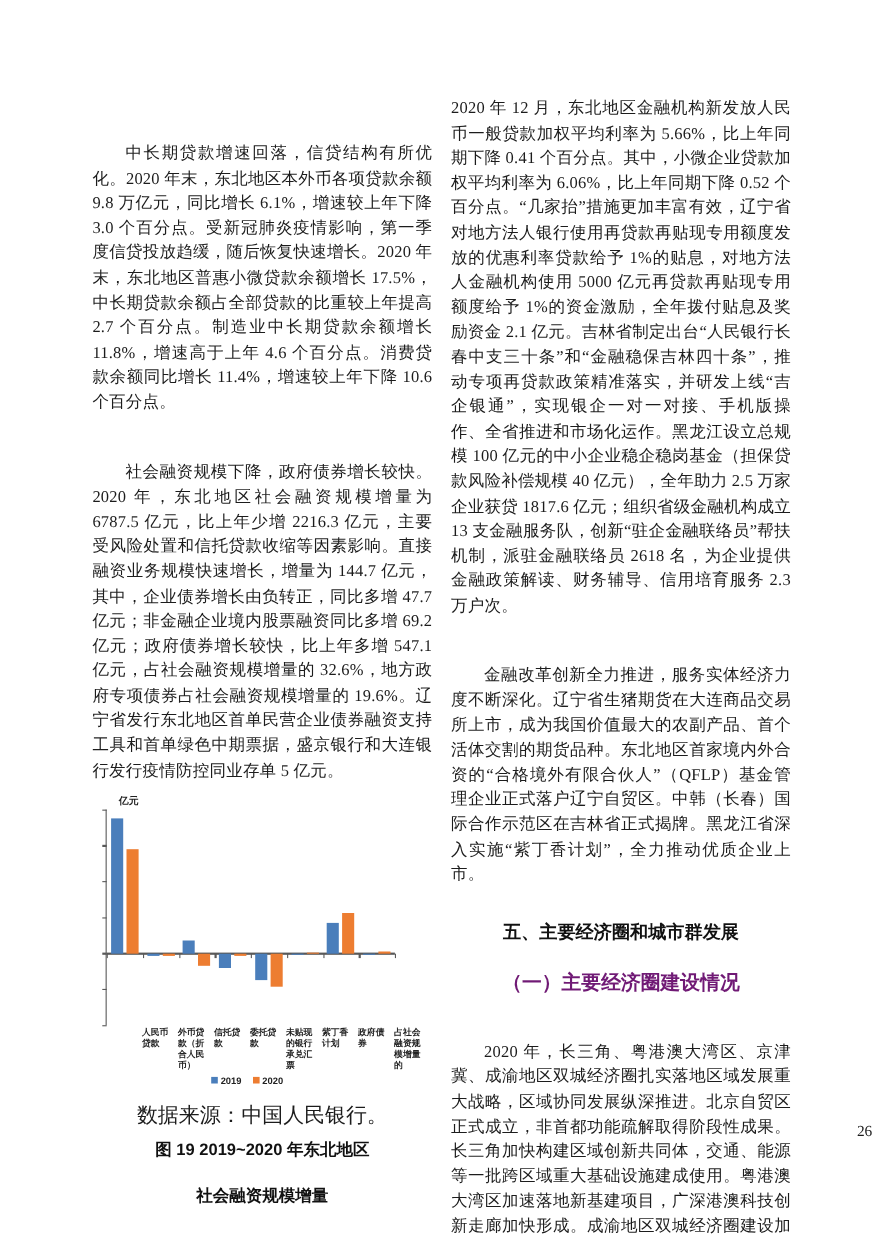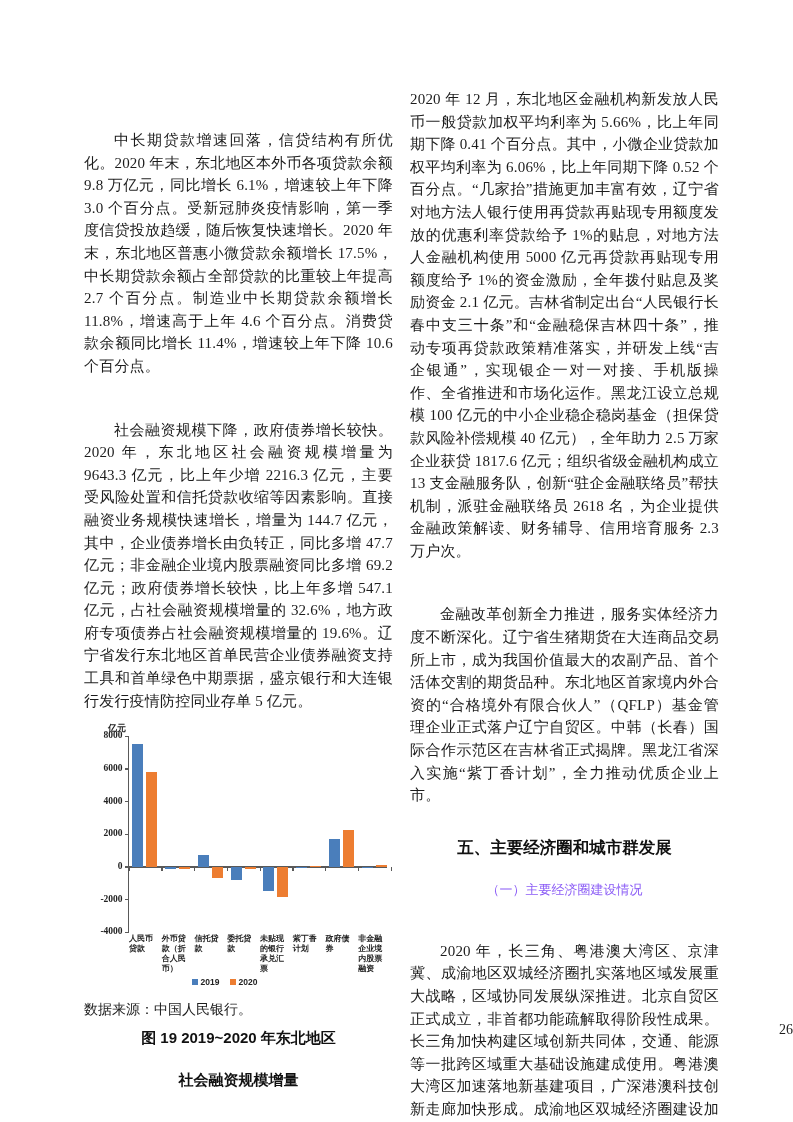--- a/index.html
+++ b/index.html
@@ -17,22 +17,22 @@
     margin:0;letter-spacing:0.2px;
   }
   .para.indent{text-indent:2em;margin-top:41px;}
   .sec-h1{
     font-family:"Liberation Sans","DejaVu Sans",sans-serif;
     font-weight:bold;font-size:16.5px;text-align:center;
     margin:30px 0 14px 0;color:#111;
   }
   .sec-h2{
     font-family:"Liberation Sans","DejaVu Sans",sans-serif;
-    font-weight:normal;font-size:13px;text-align:center;
-    margin:22px 0 14px 0;color:#8b5cf6;
+    font-weight:bold;font-size:18px;text-align:center;
+    margin:22px 0 14px 0;color:#701a75;
   }
   
   .chart{margin-top:10px;margin-bottom:4px;margin-left:12px;}
   .chart-unit{
     font-family:"Liberation Sans","DejaVu Sans",sans-serif;
     font-size:9px;font-weight:bold;margin-left:12px;color:#222;
   }
   .chart-body{display:flex;margin-top:1px;}
   .chart-gutter{position:relative;width:32px;height:196px;}
   .ytick-label{
@@ -58,53 +58,44 @@
     word-break:break-all;padding:0 1px;
   }
   .chart-legend{
     display:flex;justify-content:center;gap:10px;margin-top:3px;margin-right:40px;
     font-family:"Liberation Sans","DejaVu Sans",sans-serif;
     font-size:8.5px;font-weight:bold;color:#222;align-items:center;
   }
   .legend-item{display:flex;align-items:center;gap:3px;justify-content:flex-end;}
   .swatch{width:6px;height:6px;display:inline-block;}
   
-  .source-line{font-size:14px;margin:14px 0 0 0;}
+  .source-line{font-size:19px;margin:14px 0 0 0;text-align:center;}
   .fig-caption{
     font-family:"Liberation Sans","DejaVu Sans",sans-serif;
     font-weight:bold;font-size:15px;text-align:center;
     margin:6px 0 0 0;color:#111;line-height:26px;
   }
   .fig-caption.second{margin:16px;}
   .page-number{
     position:absolute;left:0;right:0;top:1022px;text-align:right;
     font-size:14px;color:#1c1c1c;
   }
 </style>
 </head>
 <body>
 
 <div class="page">
 
   <div class="col col-left">
     <p class="para indent">中长期贷款增速回落，信贷结构有所优化。2020 年末，东北地区本外币各项贷款余额 9.8 万亿元，同比增长 6.1%，增速较上年下降 3.0 个百分点。受新冠肺炎疫情影响，第一季度信贷投放趋缓，随后恢复快速增长。2020 年末，东北地区普惠小微贷款余额增长 17.5%，中长期贷款余额占全部贷款的比重较上年提高 2.7 个百分点。制造业中长期贷款余额增长 11.8%，增速高于上年 4.6 个百分点。消费贷款余额同比增长 11.4%，增速较上年下降 10.6 个百分点。</p>
-    <p class="para indent">社会融资规模下降，政府债券增长较快。2020 年，东北地区社会融资规模增量为 9643.3 亿元，比上年少增 2216.3 亿元，主要受风险处置和信托贷款收缩等因素影响。直接融资业务规模快速增长，增量为 144.7 亿元，其中，企业债券增长由负转正，同比多增 47.7 亿元；非金融企业境内股票融资同比多增 69.2 亿元；政府债券增长较快，比上年多增 547.1 亿元，占社会融资规模增量的 32.6%，地方政府专项债券占社会融资规模增量的 19.6%。辽宁省发行东北地区首单民营企业债券融资支持工具和首单绿色中期票据，盛京银行和大连银行发行疫情防控同业存单 5 亿元。</p>
+    <p class="para indent">社会融资规模下降，政府债券增长较快。2020 年，东北地区社会融资规模增量为 6787.5 亿元，比上年少增 2216.3 亿元，主要受风险处置和信托贷款收缩等因素影响。直接融资业务规模快速增长，增量为 144.7 亿元，其中，企业债券增长由负转正，同比多增 47.7 亿元；非金融企业境内股票融资同比多增 69.2 亿元；政府债券增长较快，比上年多增 547.1 亿元，占社会融资规模增量的 32.6%，地方政府专项债券占社会融资规模增量的 19.6%。辽宁省发行东北地区首单民营企业债券融资支持工具和首单绿色中期票据，盛京银行和大连银行发行疫情防控同业存单 5 亿元。</p>
 
     <div class="chart">
       <div class="chart-unit">亿元</div>
       <div class="chart-body">
-        <div class="chart-gutter">
-            <div class="ytick-label" style="top: -6px;">8000</div>
-            <div class="ytick-label" style="top: 26.6667px;">6000</div>
-            <div class="ytick-label" style="top: 59.3333px;">4000</div>
-            <div class="ytick-label" style="top: 92px;">2000</div>
-            <div class="ytick-label" style="top: 124.667px;">0</div>
-            <div class="ytick-label" style="top: 157.333px;">-2000</div>
-            <div class="ytick-label" style="top: 190px;">-4000</div>
-          </div>
         <div class="chart-plot">
             <div class="ytickmark" style="top: -0.5px;"></div>
             <div class="ytickmark" style="top: 32.1667px;"></div>
             <div class="ytickmark" style="top: 64.8333px;"></div>
             <div class="ytickmark" style="top: 97.5px;"></div>
             <div class="ytickmark" style="top: 130.167px;"></div>
             <div class="ytickmark" style="top: 162.833px;"></div>
             <div class="ytickmark" style="top: 195.5px;"></div>
             <div class="zero-line" style="top: 130.167px;"></div>
             <div class="xtick" style="left: 0px; top: 131.167px;"></div>
@@ -135,21 +126,21 @@
           </div>
       </div>
       <div class="chart-categories">
           <div class="cat">人民币贷款</div>
           <div class="cat">外币贷款（折合人民币）</div>
           <div class="cat">信托贷款</div>
           <div class="cat">委托贷款</div>
           <div class="cat">未贴现的银行承兑汇票</div>
           <div class="cat">紫丁香计划</div>
           <div class="cat">政府债券</div>
-          <div class="cat">非金融企业境内股票融资</div>
+          <div class="cat">占社会融资规模增量的</div>
         </div>
       <div class="chart-legend">
           <div class="legend-item">
             <div class="swatch" style="background: rgb(74, 126, 187);"></div>
             <div class="">2019</div>
           </div>
           <div class="legend-item">
             <div class="swatch" style="background: rgb(237, 125, 49);"></div>
             <div class="">2020</div>
           </div>

